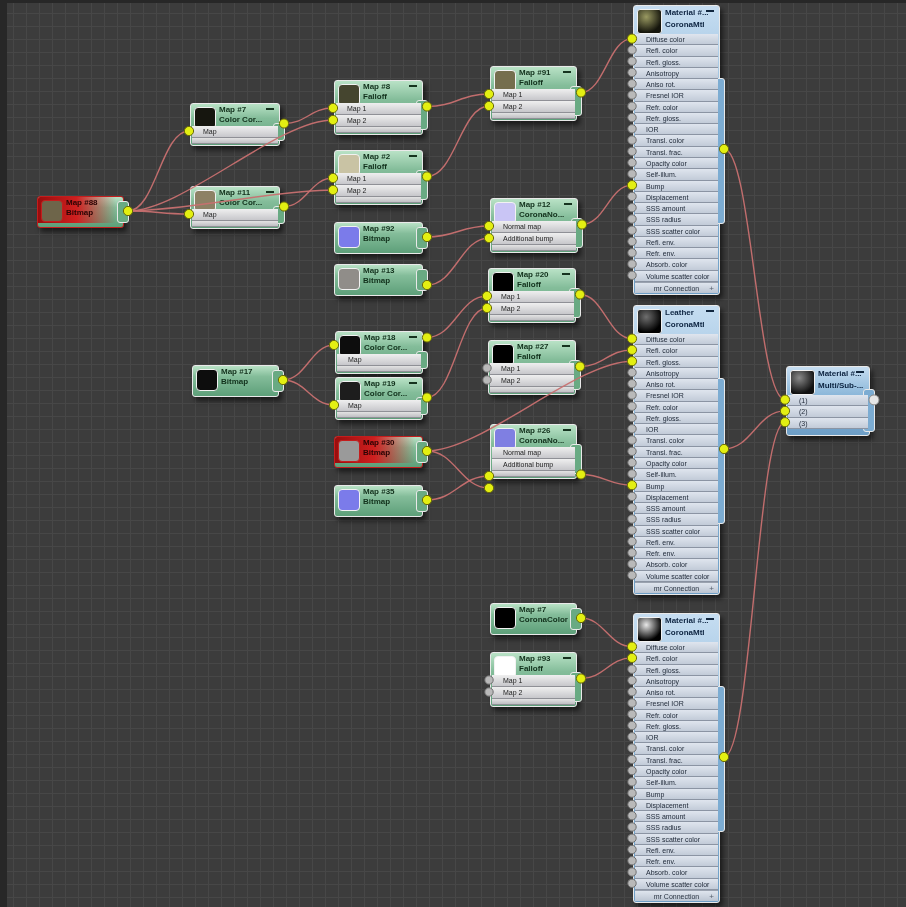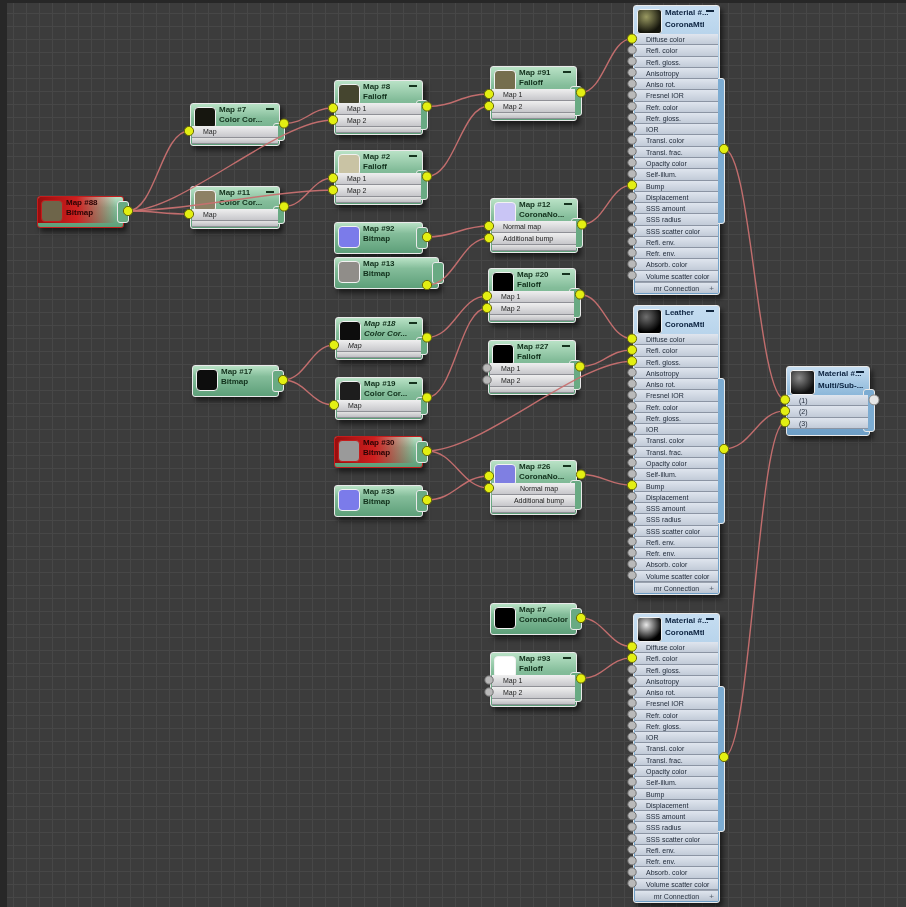--- a/index.html
+++ b/index.html
@@ -124,27 +124,27 @@
       <div class="node map" style="left: 490px; top: 198px; width: 86px; height: 53px;">
         <div class="tab" style="top: 19px; height: 28px;"></div>
         <div class="thumb" style="background: rgb(201, 197, 245);"></div>
         <div class="title">Map #12</div>
         <div class="subtitle">CoronaNo...</div>
         <div class="collapse"></div>
         <div class="slot" style="top: 22px; height: 12px; line-height: 12px;">Normal map</div>
         <div class="slot" style="top: 34px; height: 12px; line-height: 12px;">Additional bump</div>
         <div class="footer-strip" style="top: 46px;"></div>
       </div>
-      <div class="node map" style="left: 334px; top: 257px; width: 87px; height: 30px; padding-left: 16px;">
+      <div class="node map" style="left: 334px; top: 264px; width: 87px; height: 30px;">
         <div class="tab" style="top: 4px; height: 20px;"></div>
         <div class="thumb" style="background: rgb(144, 141, 137);"></div>
         <div class="title">Map #13</div>
         <div class="subtitle">Bitmap</div>
       </div>
-      <div class="node map" style="left: 335px; top: 317px; width: 86px; height: 41px; font-style: italic;">
+      <div class="node map" style="left: 335px; top: 331px; width: 86px; height: 41px;">
         <div class="tab" style="top: 19px; height: 16px;"></div>
         <div class="thumb" style="background: rgb(13, 13, 13);"></div>
         <div class="title">Map #18</div>
         <div class="subtitle">Color Cor...</div>
         <div class="collapse"></div>
         <div class="slot" style="top: 22px; height: 12px; line-height: 12px;">Map</div>
         <div class="footer-strip" style="top: 34px;"></div>
       </div>
       <div class="node map" style="left: 192px; top: 365px; width: 85px; height: 30px;">
         <div class="tab" style="top: 4px; height: 20px;"></div>
@@ -187,21 +187,21 @@
         <div class="thumb" style="background: rgb(154, 154, 154);"></div>
         <div class="title">Map #30</div>
         <div class="subtitle">Bitmap</div>
       </div>
       <div class="node map" style="left: 334px; top: 485px; width: 87px; height: 30px;">
         <div class="tab" style="top: 4px; height: 20px;"></div>
         <div class="thumb" style="background: rgb(123, 123, 234);"></div>
         <div class="title">Map #35</div>
         <div class="subtitle">Bitmap</div>
       </div>
-      <div class="node map" style="left: 490px; top: 460px; width: 85px; height: 53px; text-align: center;">
+      <div class="node map" style="left: 490px; top: 424px; width: 85px; height: 53px;">
         <div class="tab" style="top: 19px; height: 28px;"></div>
         <div class="thumb" style="background: rgb(127, 127, 226);"></div>
         <div class="title">Map #26</div>
         <div class="subtitle">CoronaNo...</div>
         <div class="collapse"></div>
         <div class="slot" style="top: 22px; height: 12px; line-height: 12px;">Normal map</div>
         <div class="slot" style="top: 34px; height: 12px; line-height: 12px;">Additional bump</div>
         <div class="footer-strip" style="top: 46px;"></div>
       </div>
       <div class="node map" style="left: 490px; top: 603px; width: 85px; height: 30px;">

